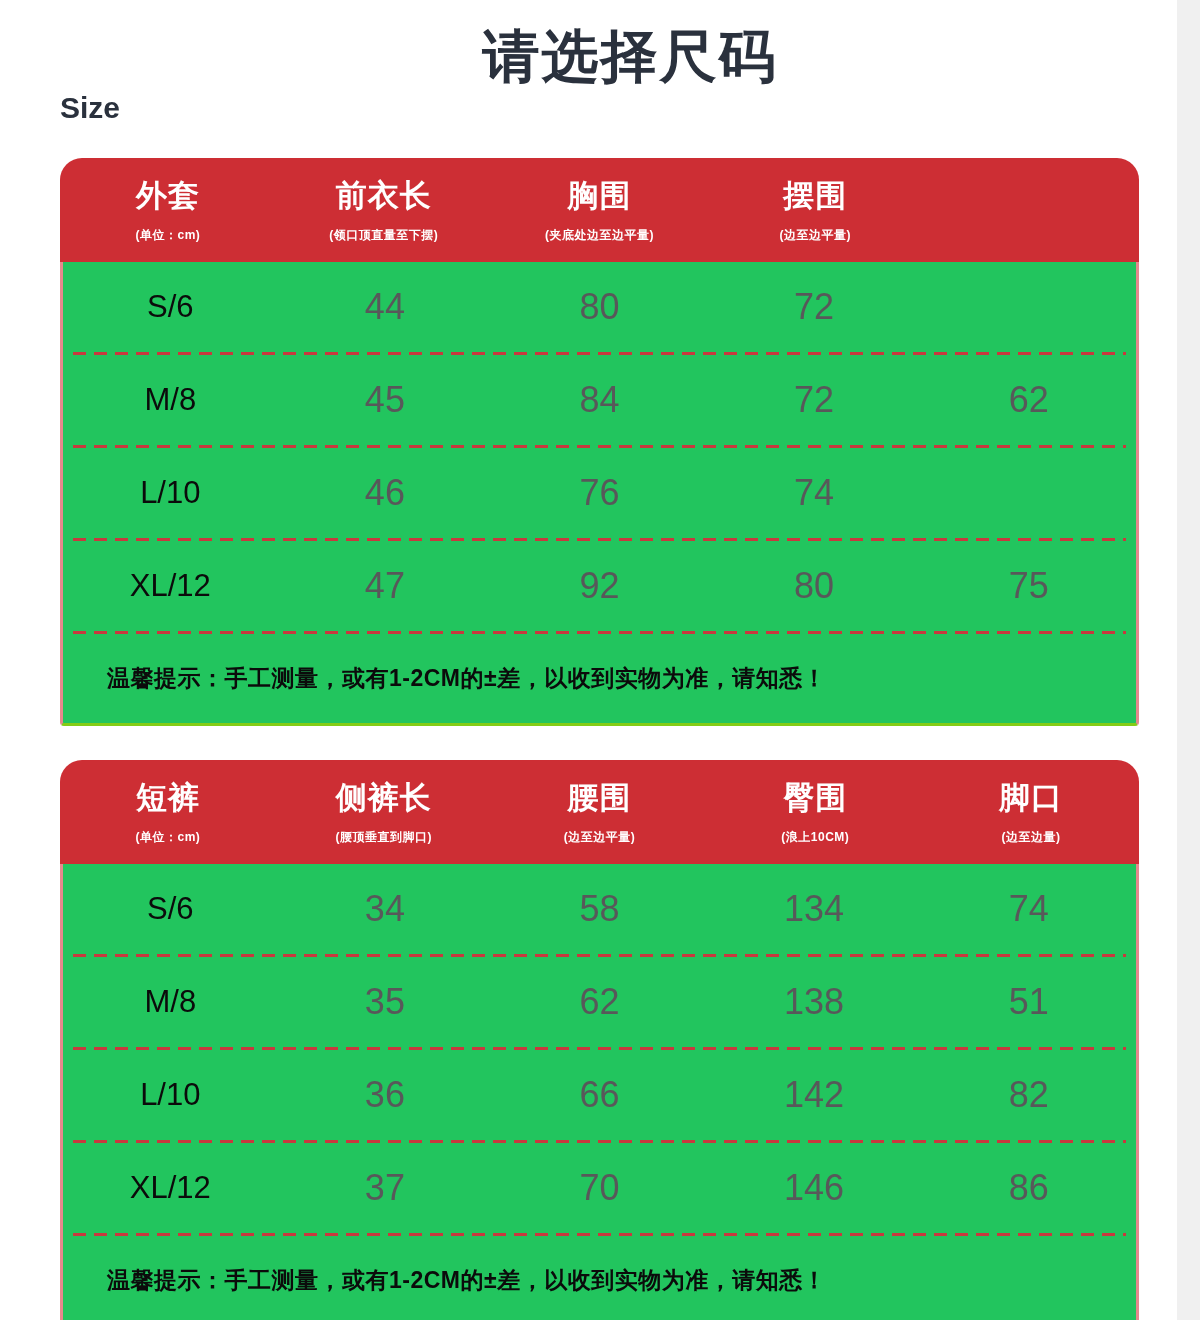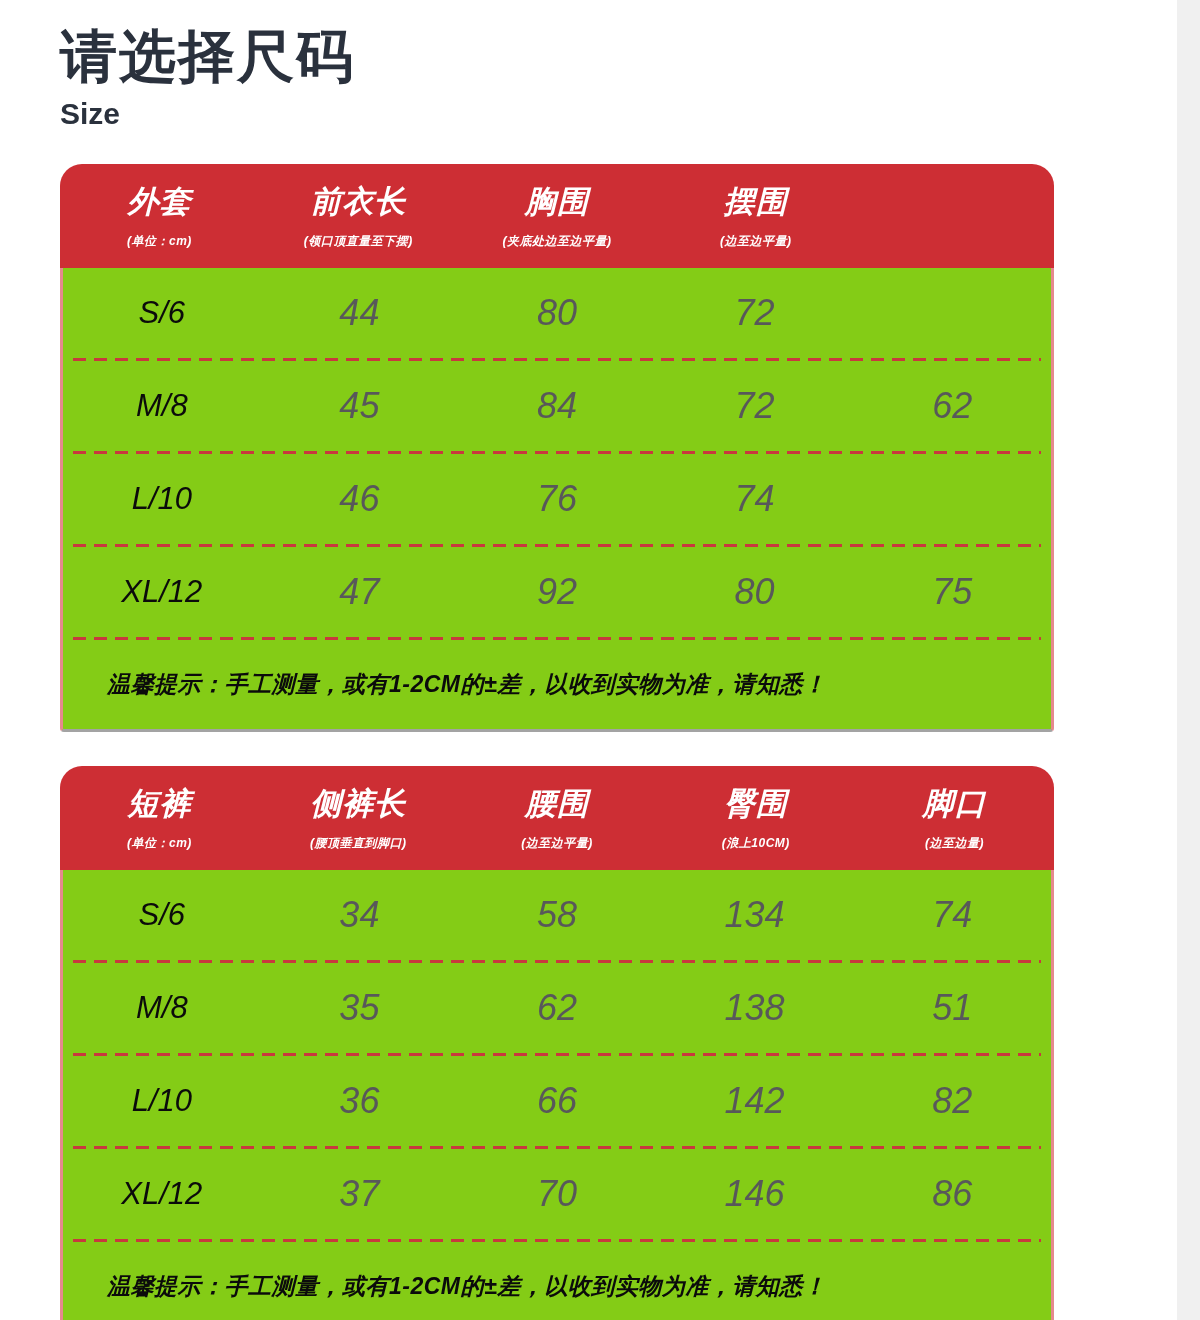--- a/index.html
+++ b/index.html
@@ -21,30 +21,30 @@
   }
 
   .content { padding: 24px 0 0 60px; }
 
   .page-title {
     font-size: 57px;
     font-weight: 800;
     letter-spacing: 2px;
     color: #2a313d;
     line-height: 1.15;
+    text-align: center;
   }
   .page-subtitle {
     font-size: 30px;
     font-weight: 700;
     color: #2a313d;
-    margin-top: 6px;
     line-height: 1.2;
   }
 
-  .size-table { width: 994px; margin-top: 32px; font-style: italic; }
+  .size-table { width: 1079px; margin-top: 32px; }
   .size-table.second { margin-top: 34px; }
 
   .thead {
     display: grid;
     grid-template-columns: repeat(5, 1fr);
     height: 104px;
     background: #cd2e34;
     border-radius: 22px 22px 0 0;
   }
   .th {
@@ -55,23 +55,23 @@
     gap: 10px;
     color: #ffffff;
     text-align: center;
   }
   .th-title { font-size: 31px; font-weight: 700; letter-spacing: 1px; }
   .th-sub   { font-size: 12px; font-weight: 600; letter-spacing: 0.5px; }
 
   .tbody {
     border-left: 3px solid #e5898d;
     border-right: 3px solid #e5898d;
-    border-bottom: 3px solid #a3a3a3;
+    border-bottom: 3px solid #84cc16;
     border-radius: 0 0 4px 4px;
-    background: #84cc16;
+    background: #22c55e;
   }
   .trow {
     display: grid;
     grid-template-columns: repeat(5, 1fr);
     height: 90px;
     align-items: center;
     text-align: center;
   }
   .td-size { font-size: 31px; color: #0b0b0b; }
   .td-num  { font-size: 36px; color: #58585a; }

